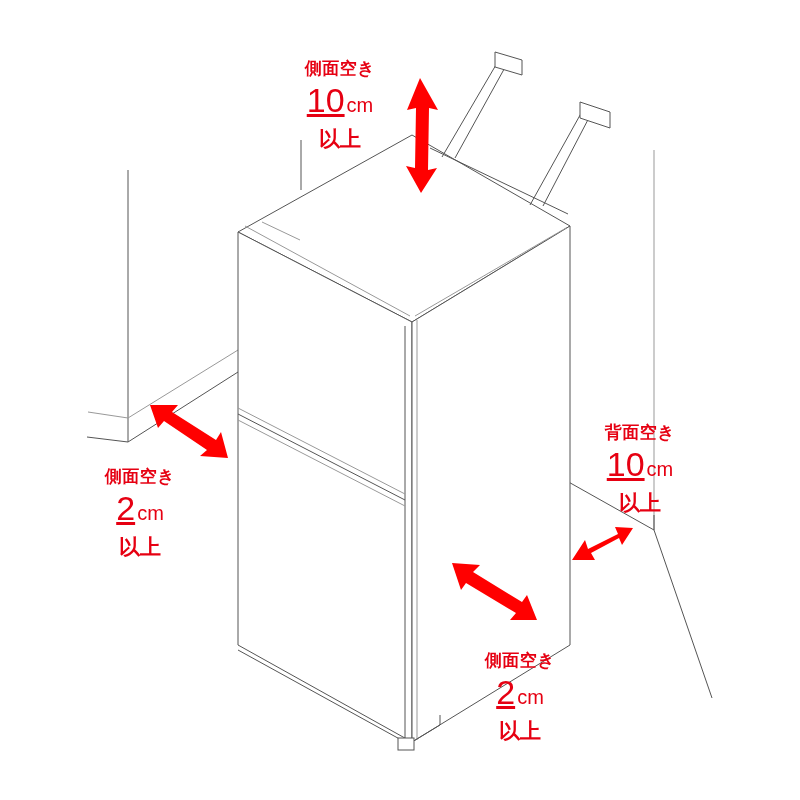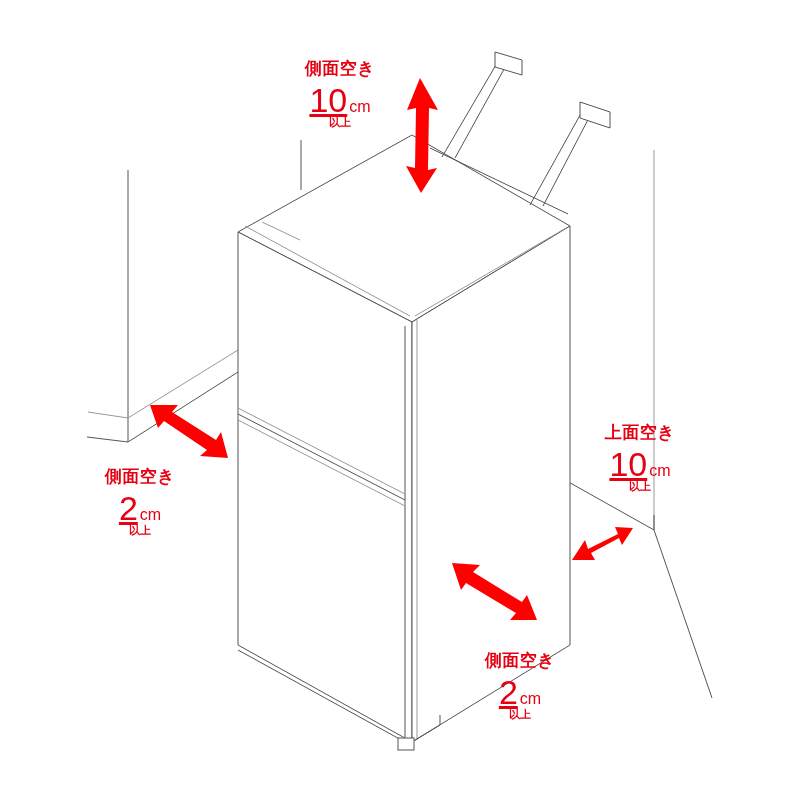--- a/index.html
+++ b/index.html
@@ -2,22 +2,22 @@
 <html><head>
 <meta charset="utf-8">
 <style>
   html, body { margin:0; padding:0; background:#ffffff; }
   #stage { position:relative; width:800px; height:800px; overflow:hidden; background:#ffffff; }
   svg#drawing { position:absolute; left:0; top:0; width:800px; height:800px; }
   .lbl { position:absolute; text-align:center; color:#e60012; font-family:"DejaVu Sans", sans-serif; line-height:1; }
   .lbl .t1 { display:block; font-size:17px; font-weight:bold; letter-spacing:0.5px; }
   .lbl .t2 { display:block; margin-top:6px; }
   .lbl .num { font-family:"Liberation Sans", sans-serif; font-size:34px; font-weight:normal;text-decoration:underline; }
-  .lbl .unit { font-family:"Liberation Sans", sans-serif; font-size:16px; margin-left:2px; }
-  .lbl .t3 { display:block; margin-top:0; font-size:11px; font-weight:bold; }
+  .lbl .unit { font-family:"Liberation Sans", sans-serif; font-size:20px; margin-left:2px; }
+  .lbl .t3 { display:block; margin-top:12px; font-size:21px; font-weight:bold; }
   .ln { stroke:#555; stroke-width:1; fill:none; }
   .lnl { stroke:#999; stroke-width:1; fill:none; }
   .face { fill:#ffffff; stroke:#555; stroke-width:1; }
 </style>
 </head>
 <body>
 
 <div id="stage">
   <svg id="drawing" viewBox="0 0 800 800">
 
@@ -84,21 +84,21 @@
     </g>
   </svg>
 
   <div class="lbl" style="left:280px; top:60px; width:120px;">
     <span class="t1">側面空き</span>
     <span class="t2"><span class="num">10</span><span class="unit">cm</span></span>
     <span class="t3">以上</span>
   </div>
 
   <div class="lbl" style="left:580px; top:424px; width:120px;">
-    <span class="t1">上面空き</span>
+    <span class="t1">背面空き</span>
     <span class="t2"><span class="num">10</span><span class="unit">cm</span></span>
     <span class="t3">以上</span>
   </div>
 
   <div class="lbl" style="left:80px; top:468px; width:120px;">
     <span class="t1">側面空き</span>
     <span class="t2"><span class="num">2</span><span class="unit">cm</span></span>
     <span class="t3">以上</span>
   </div>
 

